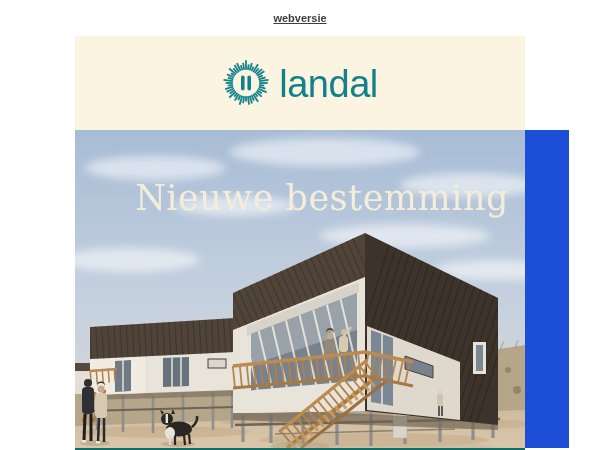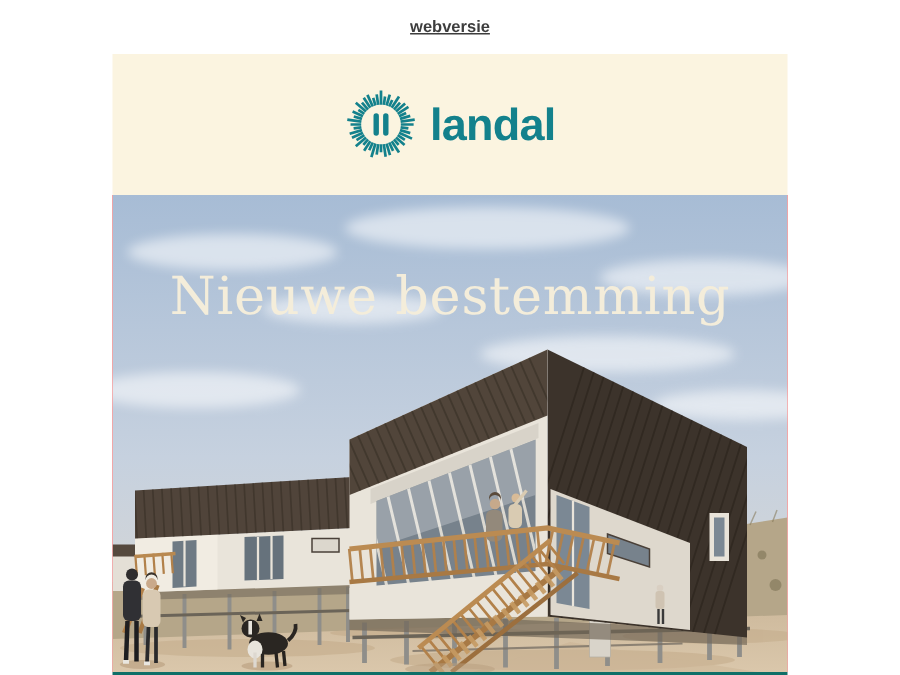--- a/index.html
+++ b/index.html
@@ -19,24 +19,24 @@
   .webversie-link{
     font-size:11px;color:#3d3d3d;text-decoration:underline;cursor:pointer;font-weight:bold;
   }
   .email-col{width:450px;margin:0 auto;}
   .header{
     height:94px;background:var(--cream);
     display:flex;align-items:center;justify-content:center;gap:9px;
   }
   .logo-mark{color:var(--teal);display:block;}
   .brand-word{
-    color:var(--teal);font-weight:700;font-size:30px;letter-spacing:-0.5px;
+    color:var(--teal);font-weight:400;font-size:38px;letter-spacing:-0.5px;
     line-height:1;position:relative;top:1px;
   }
-  .hero{position:relative;width:450px;height:318px;overflow:hidden;background:#ef4444;}
+  .hero{position:relative;width:494px;height:318px;overflow:hidden;background:#1d4ed8;}
   .hero svg{display:block;}
   .hero-title{
     position:absolute;top:48px;left:0;width:100%;text-align:center;
     font-family:"DejaVu Serif",serif;font-weight:500;font-size:35px;
     color:var(--hero-title);letter-spacing:0.5px;
   }
   .footer-strip{height:2px;background:var(--strip);}
 </style>
 </head>
 <body>

